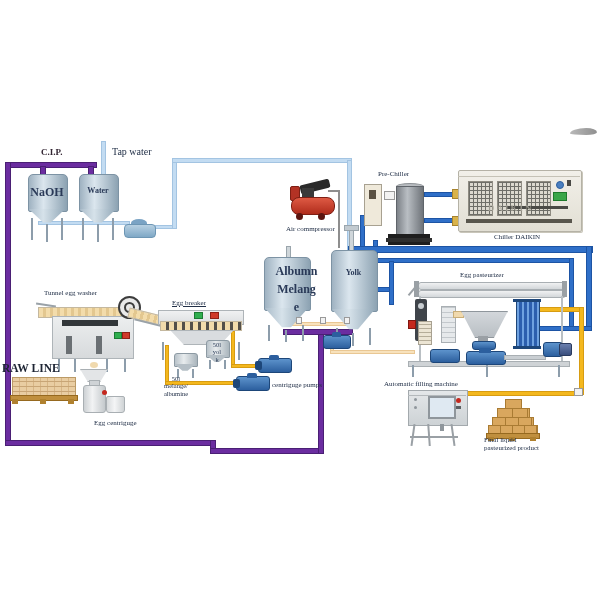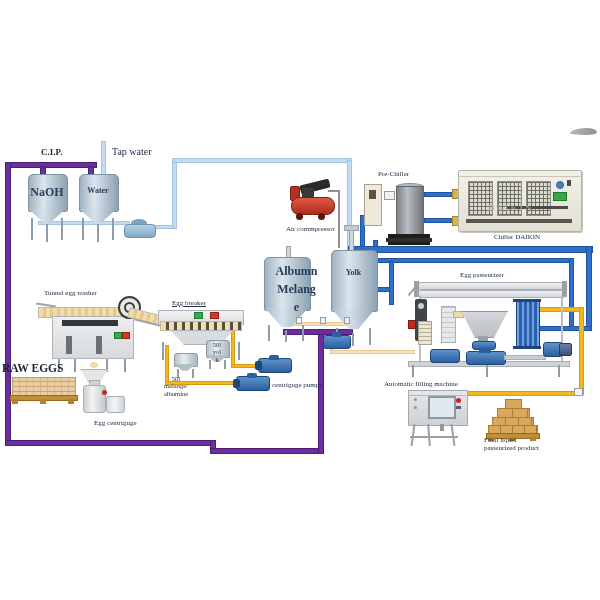--- a/index.html
+++ b/index.html
@@ -143,21 +143,21 @@
     <div class="leg" style="left:162px;top:342px;height:18px;"></div>
     <div class="leg" style="left:238px;top:342px;height:18px;"></div>
     <div class="mach" style="left:158px;top:310px;width:84px;height:13px;background:linear-gradient(180deg,#f0f1f2,#dcdfe1);"></div>
     <div class="abs" style="left:194px;top:312px;width:7px;height:5px;background:#2fae4e;border:1px solid #1d7a34;"></div>
     <div class="abs" style="left:210px;top:312px;width:7px;height:5px;background:#d03a2a;border:1px solid #8f2117;"></div>
     <div class="conveyor" style="left:160px;top:321px;width:80px;height:8px;background-image:repeating-linear-gradient(90deg,#f3dcab 0 5px,#54504a 5px 8px);"></div>
     <div class="abs" style="left:170px;top:330px;width:62px;height:13px;background:#d9dcdf;border:1px solid #aeb4b8;clip-path:polygon(0 0,100% 0,78% 100%,22% 100%);"></div>
   </div>
   <div class="lbl" style="left:172px;top:299px;text-decoration:underline;">Egg breaker</div>
 
-  <div class="lbl" style="left:2px;top:362px;font-size:11.5px;font-weight:bold;color:#1d2433;">RAW EGGS</div>
+  <div class="lbl" style="left:2px;top:362px;font-size:11.5px;font-weight:bold;color:#1d2433;">RAW LINE</div>
   <div>
     <div class="abs" style="left:12px;top:377px;width:62px;height:18px;background:#e9cda2;border:1px solid #bb9a66;background-image:repeating-linear-gradient(0deg,transparent 0 4px,#c8a576 4px 5px),repeating-linear-gradient(90deg,transparent 0 6px,#d7b585 6px 7px);"></div>
     <div class="abs" style="left:10px;top:395px;width:66px;height:4px;background:#c08f3e;border:1px solid #96691f;"></div>
     <div class="abs" style="left:12px;top:399px;width:6px;height:5px;background:#b0812f;"></div>
     <div class="abs" style="left:40px;top:399px;width:6px;height:5px;background:#b0812f;"></div>
     <div class="abs" style="left:68px;top:399px;width:6px;height:5px;background:#b0812f;"></div>
   </div>
 
   <div>
     <div class="abs" style="left:80px;top:369px;width:26px;height:11px;background:#e3e5e7;border:1px solid #a9afb3;clip-path:polygon(0 0,100% 0,72% 100%,28% 100%);"></div>

